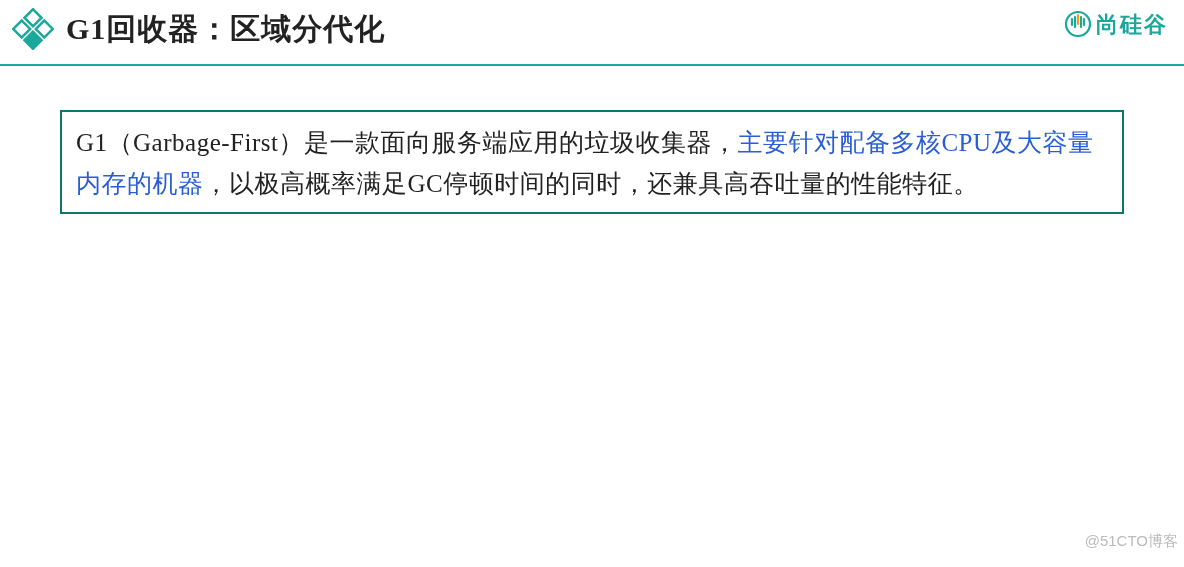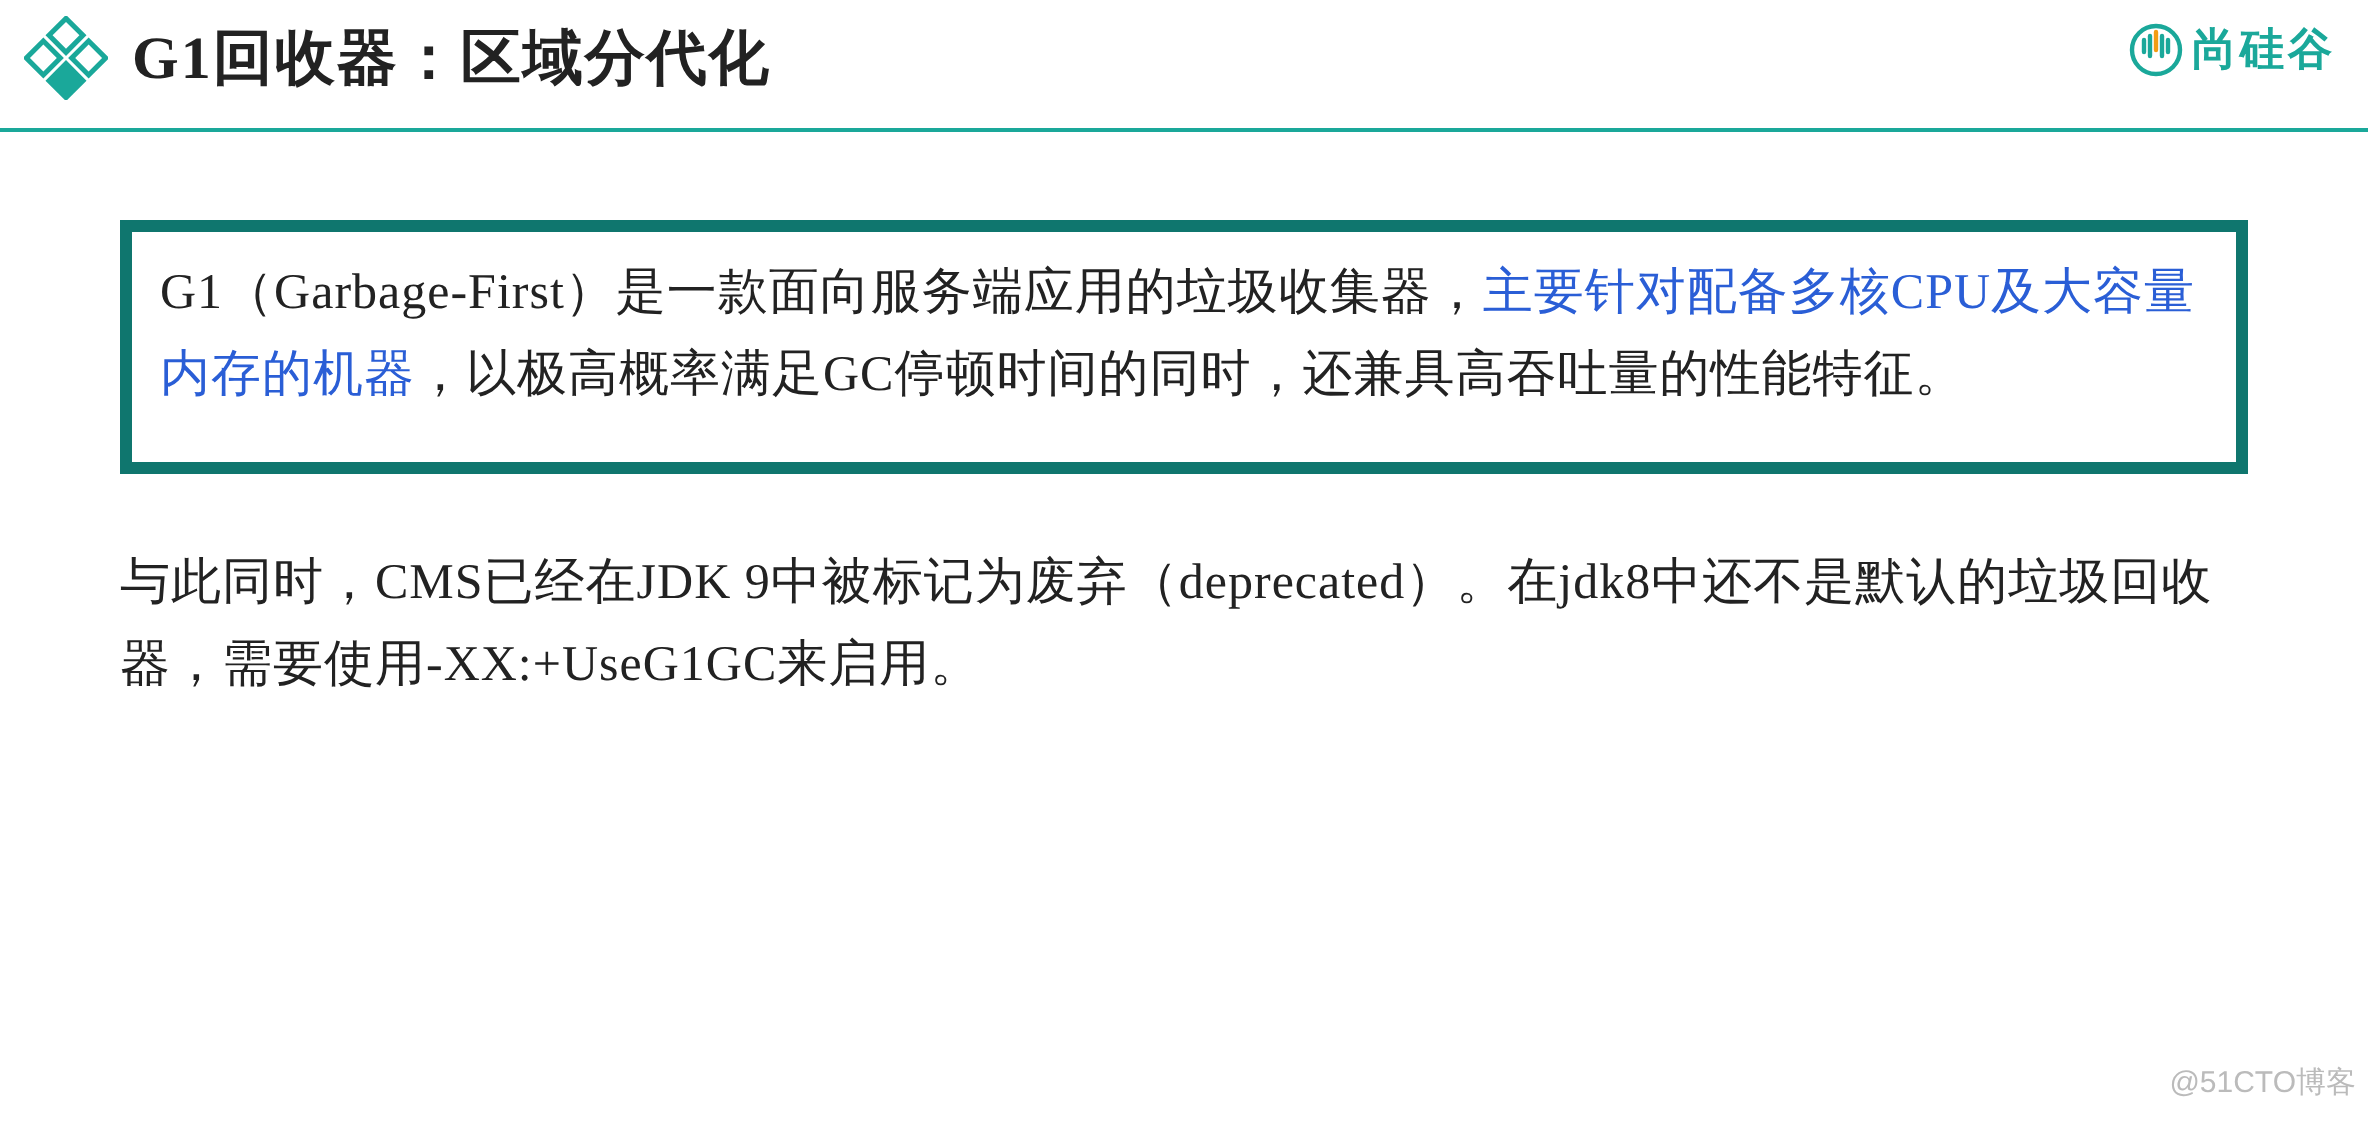--- a/index.html
+++ b/index.html
@@ -28,21 +28,21 @@
     font-size: 30px;
     font-weight: bold;
     color: #222;
     letter-spacing: 1px;
   }
   .brand {
     position: absolute;
     right: 16px;
     top: 10px;
     display: flex;
-    align-items: center;
+    align-items: flex-start;
   }
   .brand-icon {
     width: 28px;
     height: 28px;
     margin-right: 4px;
   }
   .brand-text {
     font-size: 22px;
     font-weight: bold;
     color: #1aa89a;
@@ -53,23 +53,23 @@
   }
   .para {
     font-size: 25px;
     line-height: 1.65;
     color: #222;
     margin-bottom: 30px;
     letter-spacing: 0.5px;
     font-family: "SimSun", "STSong", serif;
   }
   .boxed {
-    border: 6px solid #0f766e;
-    padding: 10px 14px 22px 14px;
-    margin-bottom: 34px;
+    border: 2px solid #0f766e;
+    padding: 10px 14px 7px 14px;
+    margin-bottom: 50px;
   }
   .hl {
     color: #2a5ed6;
   }
   .watermark {
     position: absolute;
     right: 6px;
     bottom: 16px;
     font-size: 15px;
     color: #bbb;
@@ -106,19 +106,16 @@
   </div>
 </div>
 
 <div class="content">
 
   <div class="para boxed">
     <span>G1（Garbage-First）是一款面向服务端应用的垃圾收集器，</span><span class="hl">主要针对配备多核CPU及大容量内存的机器</span><span>，以极高概率满足GC停顿时间的同时，还兼具高吞吐量的性能特征。</span>
   </div>
 
 
-  <div class="para">
-    <span>与此同时，CMS已经在JDK 9中被标记为废弃（deprecated）。在jdk8中还不是默认的垃圾回收器，需要使用-XX:+UseG1GC来启用。</span>
-  </div>
 
 </div>
 
 <div class="watermark">@51CTO博客</div>
 
 </body></html>

